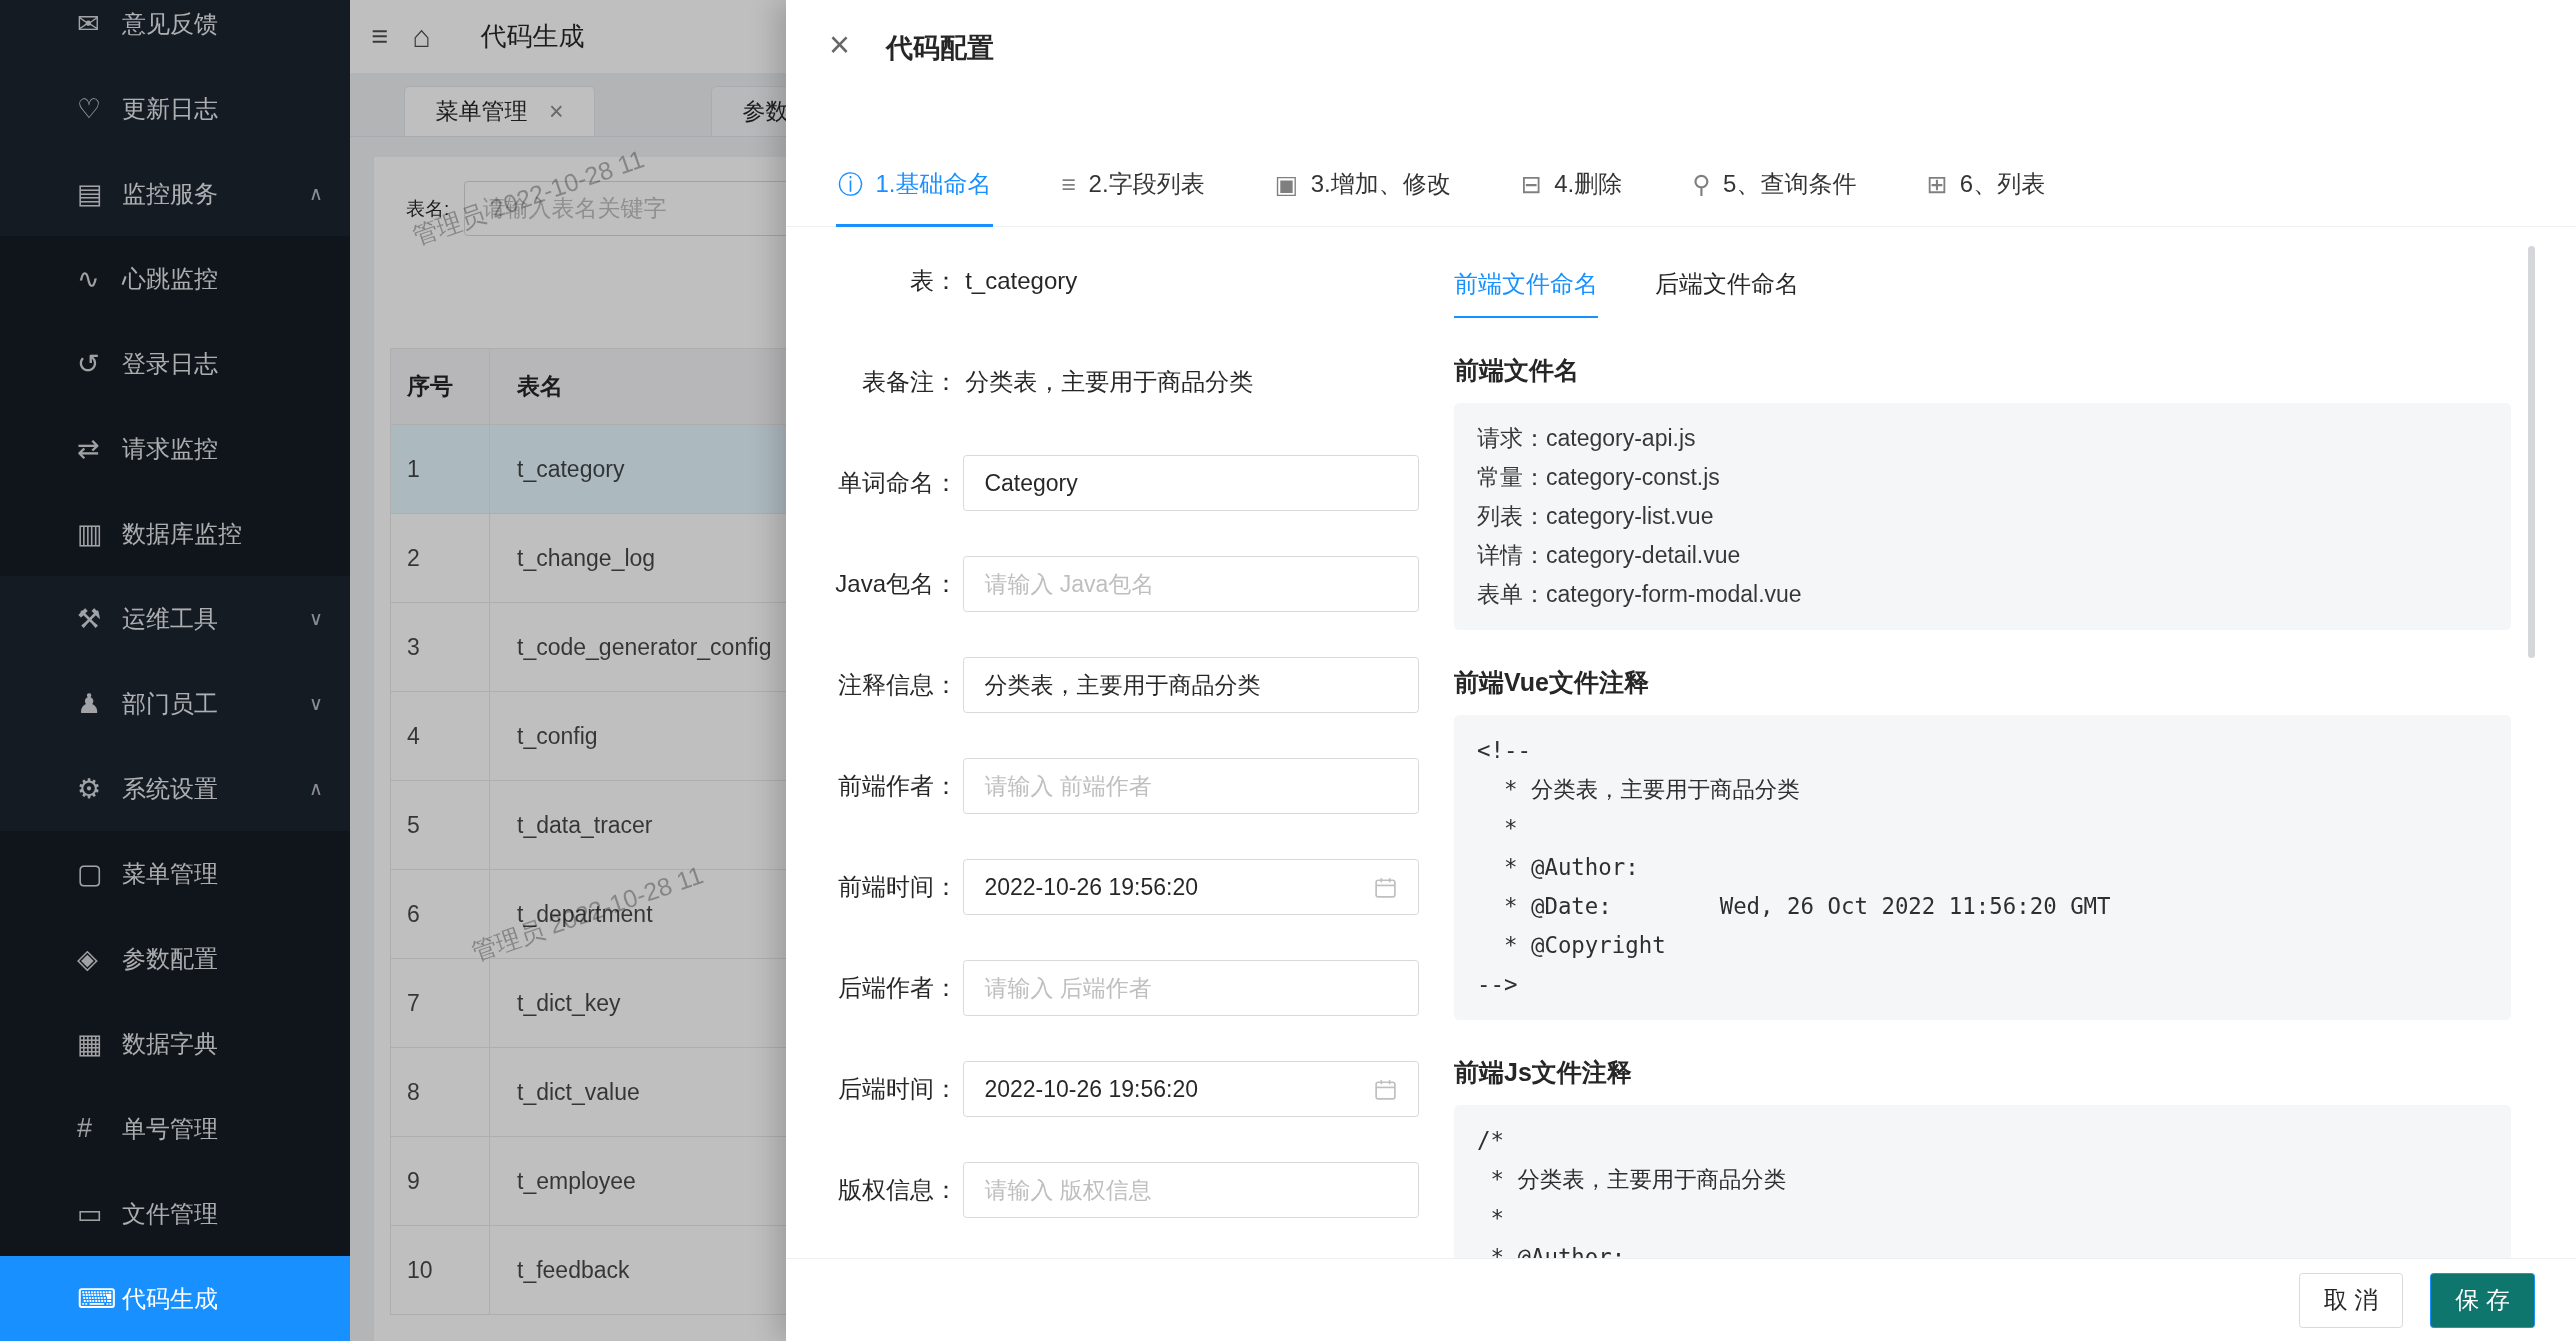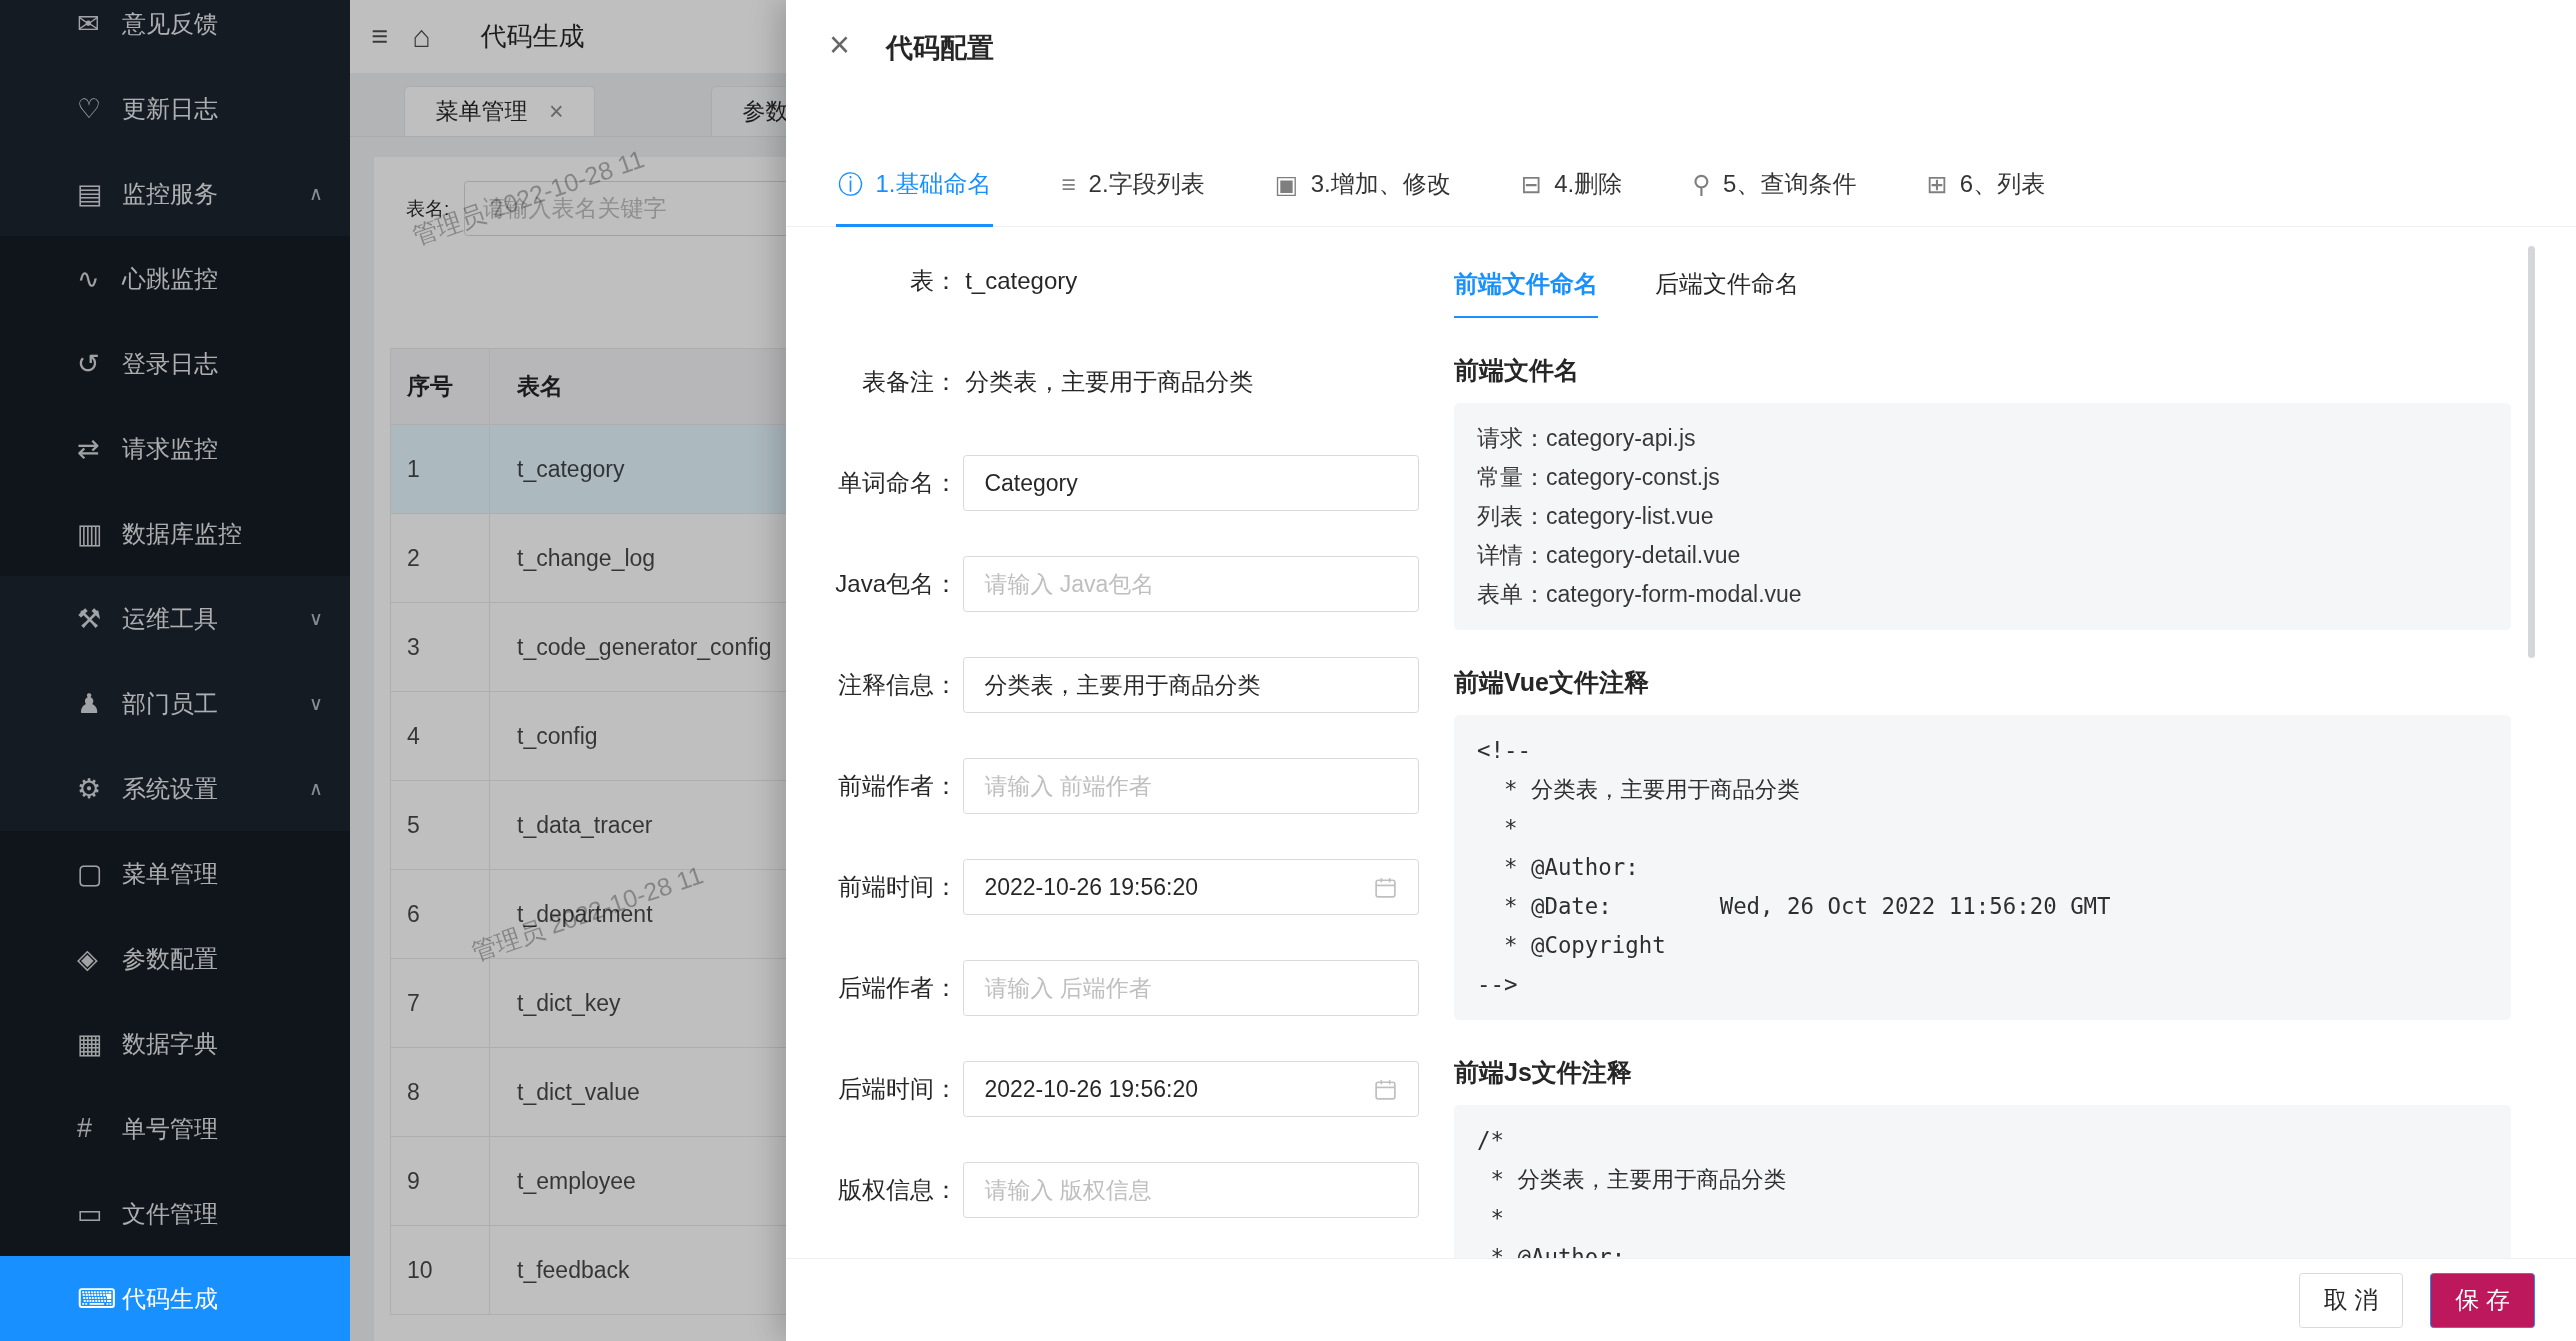--- a/index.html
+++ b/index.html
@@ -71,30 +71,30 @@
   .dvalue{margin-left:7.2px;font-size:24px;color:rgba(0,0,0,0.85);white-space:nowrap;}
   .dinput{margin-left:5.4px;width:414px;height:54px;border:0.9px solid #d9d9d9;border-radius:3.6px;background:#fff;
           display:flex;align-items:center;padding:0 20px;font-size:23px;cursor:text;}
   .fvalue{color:rgba(0,0,0,0.85);white-space:nowrap;overflow:hidden;}
   .fph{color:#bfbfbf;white-space:nowrap;overflow:hidden;}
   .cal{display:none;margin-left:auto;width:25px;height:25px;color:#bfbfbf;flex:none;}
   .drow.has-date .cal{display:block;}
   .dpanel{position:absolute;left:668px;top:0;right:65px;}
   .ptabs{display:flex;gap:57px;padding-top:41px;}
   .ptab2{font-size:24px;color:rgba(0,0,0,0.85);padding-bottom:16px;border-bottom:2.7px solid transparent;cursor:pointer;white-space:nowrap;}
-  .ptab2.active{color:#1890ff;border-color:#1890ff;font-weight:700;}
+  .ptab2.active{color:#1890ff;border-color:#1890ff;font-weight:400;}
   .sec h3{margin:36px 0 16px;font-size:25px;font-weight:700;color:#262626;}
   .box{background:#f5f6f8;border-radius:5.4px;padding:16px 23px;font-size:23px;line-height:39px;color:rgba(0,0,0,0.78);}
   .box .line{white-space:pre;}
   .box.mono{font-family:"DejaVu Sans Mono","Liberation Mono",monospace;font-size:22.4px;color:#2f2f2f;}
   .d-footer{position:absolute;left:0;right:0;bottom:0;height:82px;background:#fff;border-top:0.9px solid #eef0f2;
             display:flex;align-items:center;justify-content:flex-end;gap:27px;padding-right:41px;}
   .btn{height:53px;padding:0 24px;border-radius:3.6px;font-size:24px;display:flex;align-items:center;cursor:pointer;white-space:nowrap;}
   .btn.ghost{border:0.9px solid #d9d9d9;color:rgba(0,0,0,0.85);background:#fff;}
-  .btn.primary{background:#be185d;border:0.9px solid #1890ff;color:#ffffff;}
+  .btn.primary{background:#0f766e;border:0.9px solid #1890ff;color:#ffffff;}
   .scrollthumb{position:absolute;right:41px;top:246px;width:7.2px;height:412px;background:#d4d6d9;border-radius:3.6px;cursor:pointer;}
 </style>
 </head>
 <body>
 
 <div id="app">
 
   <aside class="sidebar">
     <div class="s-list">
 

